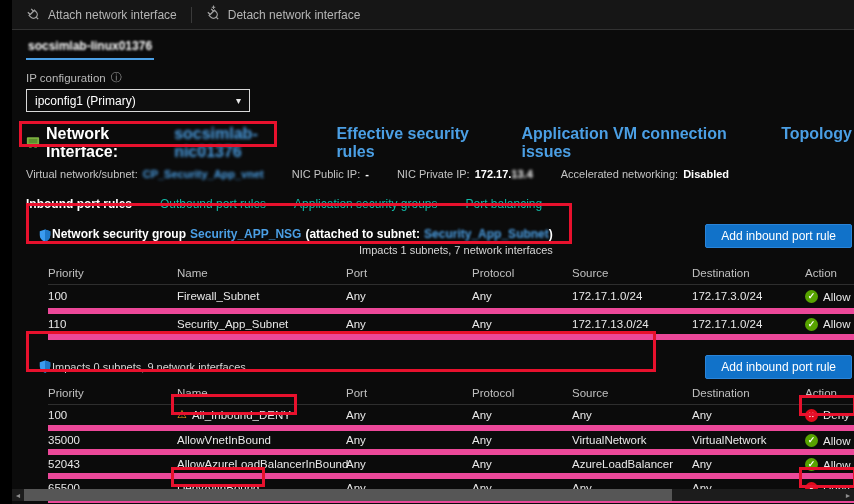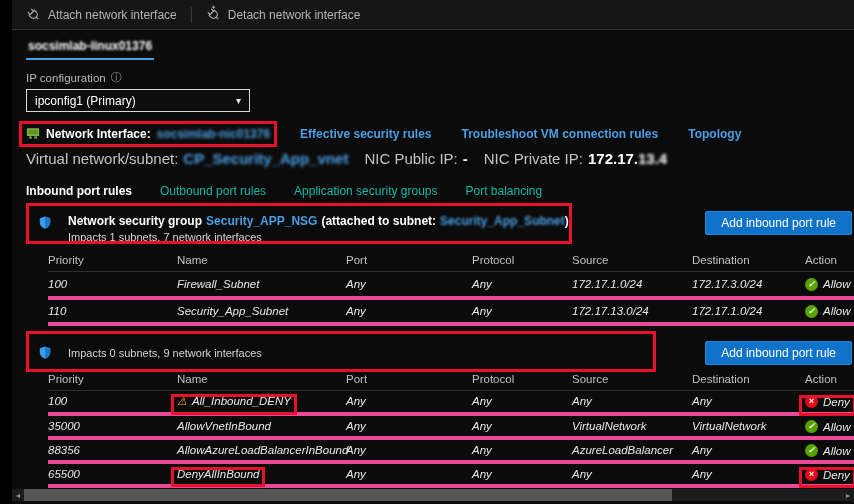--- a/index.html
+++ b/index.html
@@ -22,59 +22,59 @@
   
   .ip-label-row { margin:10px 0 4px 14px; font-size:11.5px; color:#b9b9b9;
                   display:flex; align-items:center; gap:5px; }
   .info-icon { color:#9a9a9a; font-size:11px; cursor:pointer; }
   .dropdown { margin-left:14px; width:224px; height:23px; background:#0d0d0d;
               border:1px solid #d9d9d9; display:flex; align-items:center;
               justify-content:space-between; padding:0 8px; font-size:12px; color:#fff; cursor:pointer; }
   .chev { font-size:10px; color:#e8e8e8; }
 
   
-  .iface-row { margin:13px 14px 0 14px; display:flex; align-items:center; font-size:12px; }
+  .iface-row { margin:13px 14px 0 14px; display:flex; align-items:flex-start; font-size:16px; }
   .iface-group { display:flex; align-items:center; gap:6px; }
   .iface-label { font-weight:bold; color:#fff; }
   .iface-value { font-weight:bold; }
   .link { color:var(--link,#4b9fe4); text-decoration:none; cursor:pointer;font-weight:bold; }
   .iface-row .ext-link { margin-left:30px; }
   .redacted { filter: blur(1.6px); }
   .redacted-soft { filter: blur(1.1px); }
 
-  .info-row { margin:7px 14px 0 14px; display:flex; align-items:center; gap:16px;
-              font-size:15px; white-space:nowrap; }
+  .info-row { margin:7px 14px 0 14px; display:flex; align-items:center; gap:28px;
+              font-size:11px; white-space:nowrap; }
   .lab { color:#c4c4c4; }
   .val-b { color:#fff; font-weight:bold; }
   .pair { display:flex; align-items:center; gap:5px; }
 
   
   .tabs { margin:17px 0 0 14px; display:flex; gap:28px; font-size:12px; }
   .tab { color:#14b8a6; cursor:pointer; padding-bottom:4px; }
   .tab.active { color:#fff; font-weight:bold; }
 
   
   .nsg-block { margin:9px 14px 0 14px; display:flex; align-items:flex-start; }
-  .nsg-left { display:flex; align-items:flex-start; gap:16px; padding:3px 4px; margin-left:8px; }
+  .nsg-left { display:flex; align-items:flex-start; gap:0; padding:3px 4px; margin-left:8px; }
   .shield { margin-top:1px; }
   .nsg-title { font-size:12px; font-weight:bold; color:#fff; }
   .nsg-title span { margin-right:4px; }
   .nsg-title a { margin-right:4px; font-weight:bold; }
   .nsg-title .no-gap { margin-right:0; }
   .nsg-title .paren { margin:0; }
-  .nsg-impacts { font-size:11px; color:#d6d6d6; margin-top:3px; }
+  .nsg-impacts { font-size:11px; color:#d6d6d6; margin-top:3px;text-align:right; }
   .add-btn { margin-left:auto; background:var(--accent,#1172c9); color:#fff; border:1px solid #2a84d8;
              font-size:12px; font-family:inherit; padding:4px 15px; border-radius:2px; cursor:pointer; }
 
   
   table.rules { width:812px; margin-left:36px; border-collapse:collapse; table-layout:fixed;
                 font-size:11.5px; }
   table.rules th { text-align:left; color:#c0c0c0; font-weight:normal; padding:6px 0 5px 0;
                    border-bottom:1px solid #2e2e2e; }
-  table.rules td { height:26px; color:#e8e8e8; border-bottom:4px solid #ec4899;font-style:italic; }
+  table.rules td { height:26px; color:#e8e8e8; border-bottom:6px solid #ec4899; }
   #nsg2-table td { height:24px; }
   .cell-name-inner, .cell-action-inner { display:inline-flex; align-items:center; gap:5px; }
   .warn-icon { color:var(--warn,#fcaa1b); font-size:11px; }
   .status-icon { width:13px; height:13px; border-radius:50%; color:#fff; font-size:9px; line-height:13px;
                  text-align:center; font-weight:bold; display:inline-block; }
   .status-icon.allow { background:var(--allow,#57a300); }
   .status-icon.deny  { background:var(--deny,#e00b1c); }
 
   .t1-gap { height:2px; }
   .nsg2-gap { height:6px; }
@@ -144,37 +144,41 @@
           <rect x="1" y="3" width="14" height="9" rx="1" fill="#7db342"></rect>
           <rect x="3" y="5" width="10" height="5" fill="#5e8f2e"></rect>
           <rect x="3.5" y="12.5" width="3" height="2.5" fill="#7db342"></rect>
           <rect x="9.5" y="12.5" width="3" height="2.5" fill="#7db342"></rect>
         </svg>
       </span>
       <span class="iface-label">Network Interface:</span>
       <a class="link iface-value redacted">socsimlab-nic01376</a>
     </div>
     <a class="link ext-link">Effective security rules</a>
-    <a class="link ext-link">Troubleshoot VM connection rules</a>
+    <a class="link ext-link">Application VM connection issues</a>
     <a class="link ext-link">Topology</a>
   </div>
 
   
   <div class="info-row">
     <span class="pair">
       <span class="lab">Virtual network/subnet:</span>
       <a class="link redacted">CP_Security_App_vnet</a>
     </span>
     <span class="pair">
       <span class="lab">NIC Public IP:</span>
       <span class="val-b">-</span>
     </span>
     <span class="pair">
       <span class="lab">NIC Private IP:</span>
       <span class="val-b"><span>172.17.</span><span class="redacted">13.4</span></span>
+    </span>
+    <span class="pair">
+      <span class="lab">Accelerated networking:</span>
+      <span class="val-b">Disabled</span>
     </span>
   </div>
 
   
   <div class="tabs">
     <div class="tab active">Inbound port rules</div>
     <div class="tab">Outbound port rules</div>
     <div class="tab">Application security groups</div>
     <div class="tab">Port balancing</div>
   </div>
@@ -318,21 +322,21 @@
           <td>Any</td>
           <td>Any</td>
           <td>VirtualNetwork</td>
           <td>VirtualNetwork</td>
           <td><span class="cell-action-inner">
               <span class="status-icon allow">✓</span>
               <span>Allow</span>
             </span></td>
         </tr>
         <tr>
-          <td>88356</td>
+          <td>52043</td>
           <td><span class="cell-name-inner">
               <span>AllowAzureLoadBalancerInBound</span>
             </span></td>
           <td>Any</td>
           <td>Any</td>
           <td>AzureLoadBalancer</td>
           <td>Any</td>
           <td><span class="cell-action-inner">
               <span class="status-icon allow">✓</span>
               <span>Allow</span>

